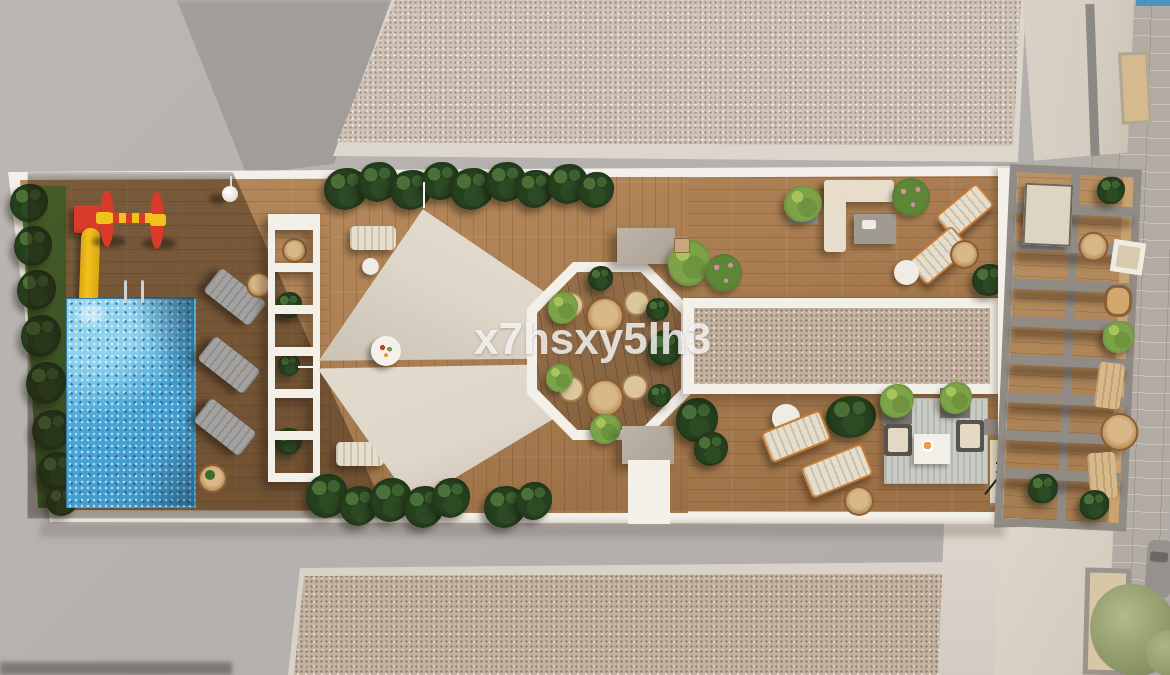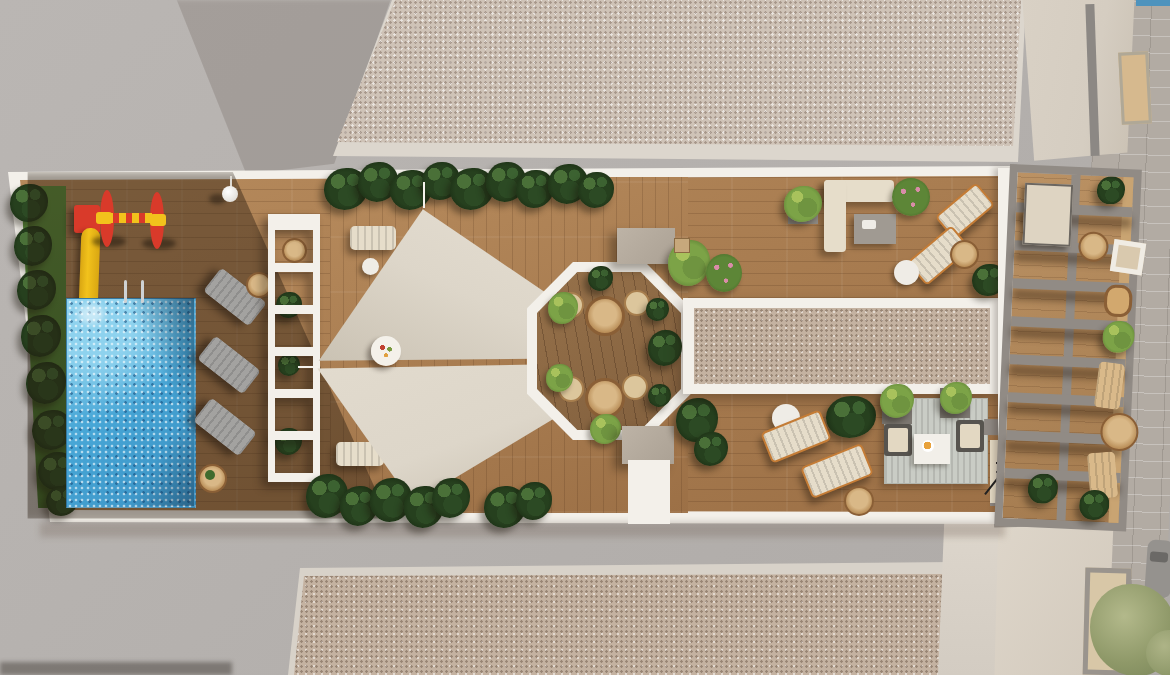--- a/index.html
+++ b/index.html
@@ -268,14 +268,15 @@
     <div class="abs" style="left:98px;top:64px;width:32px;height:32px;background:#d9c9ae;border:5px solid #f0ece4;box-sizing:border-box;transform:rotate(6deg);"></div>
     <div class="abs" style="left:92px;top:108px;width:28px;height:32px;border-radius:40%;background:#d2a86e;border:3px solid #8a5f36;box-sizing:border-box;"></div>
     <div class="abs plant light" style="left:92px;top:144px;width:32px;height:32px;"></div>
     <div class="abs lounger" style="left:88px;top:186px;width:26px;height:46px;background-color:#d9b98a;transform:rotate(5deg);"></div>
     <div class="abs cir wicker" style="left:94px;top:236px;width:34px;height:34px;"></div>
     <div class="abs lounger" style="left:84px;top:276px;width:28px;height:46px;background-color:#d9b98a;transform:rotate(-7deg);"></div>
     <div class="abs plant" style="left:76px;top:314px;width:30px;height:30px;"></div>
     <div class="abs plant" style="left:24px;top:300px;width:30px;height:30px;"></div>
   </div>
 
+  <div id="watermark" class="abs" style="left:474px;top:314px;">x7hsxy5lh3</div>
 
 </div>
 
 </body></html>

